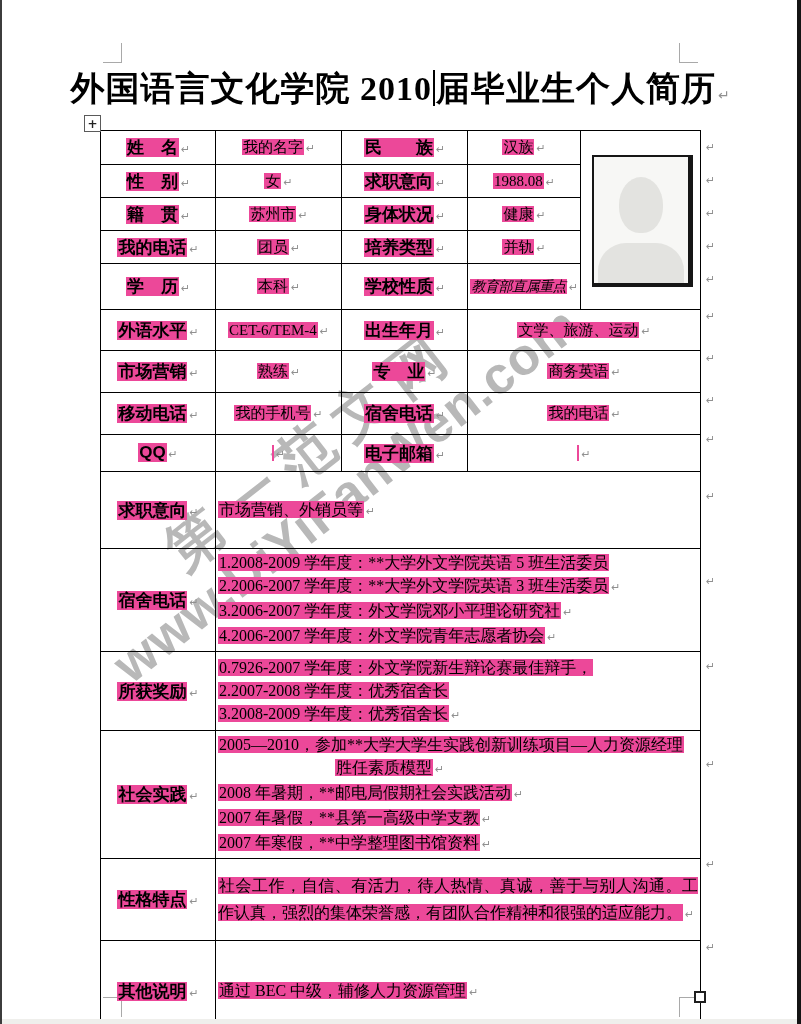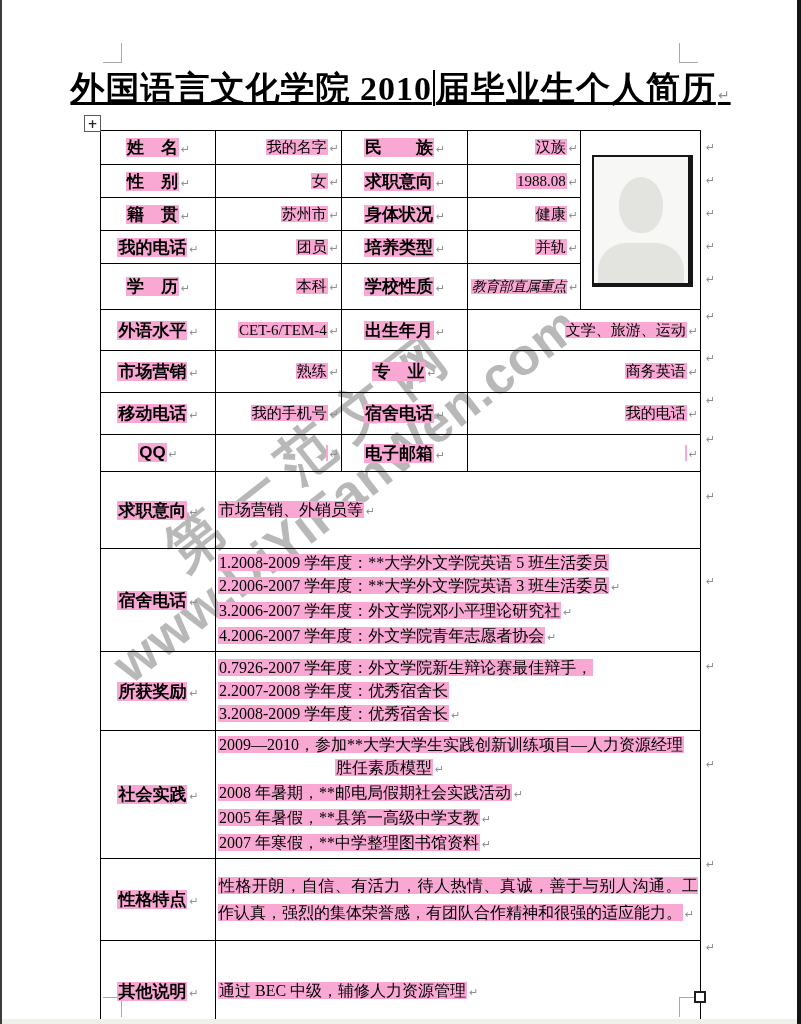--- a/index.html
+++ b/index.html
@@ -16,43 +16,43 @@
 
   
   .watermark{position:absolute;left:328px;top:471px;transform:translate(-50%,-50%) rotate(-38deg);
      text-align:center;z-index:0;color:#b8b8b8;pointer-events:none;white-space:nowrap;}
   .wm1{font-size:56px;font-weight:bold;letter-spacing:14px;line-height:1.05;}
   .wm2{font-size:52px;font-weight:bold;letter-spacing:1px;line-height:1.05;
        font-family:"Liberation Sans","DejaVu Sans",sans-serif;}
 
   
   .title{position:absolute;left:0;top:66px;width:801px;text-align:center;z-index:2;
-         font-size:34px;font-weight:bold;letter-spacing:1px;text-decoration:underline;}
+         font-size:34px;font-weight:bold;letter-spacing:1px;}
   .caret{display:inline-block;width:2px;height:36px;background:#000;vertical-align:-6px;margin:0 1px;}
   .pmark{font-family:"DejaVu Sans",sans-serif;font-size:11px;color:#909090;margin-left:2px;font-weight:normal;}
   .title .pmark{font-size:14px;}
 
   
   .move-handle{position:absolute;left:84px;top:115px;width:15px;height:15px;border:1px solid #5a5a5a;
      background:#fff;z-index:3;display:flex;align-items:center;justify-content:center;
      font-family:"DejaVu Sans",sans-serif;font-size:12px;font-weight:bold;color:#222;line-height:1;}
   .resize-handle{position:absolute;left:694px;top:991px;width:8px;height:8px;border:2px solid #1f1f1f;
      background:#fff;z-index:3;}
 
   
   table.resume{position:absolute;left:100px;top:130px;width:600px;z-index:2;
      border-collapse:collapse;table-layout:fixed;}
   table.resume td{border:1.5px solid #000;padding:2px;vertical-align:middle;overflow:hidden;}
   td.lbl{font-family:"Liberation Sans","DejaVu Sans",sans-serif;font-weight:bold;
          font-size:17px;text-align:center;}
-  td.val{font-size:15px;text-align:right;}
+  td.val{font-size:15px;text-align:center;}
   td.val.tight{font-size:14px;letter-spacing:-0.5px;font-style:italic;}
   td.content{font-size:16px;text-align:left;padding-left:12px;padding-right:6px;line-height:23px;}
   td.content.wrap2{line-height:27px;text-align:justify;}
-  .shade{background:#f9a8d4;padding:0 1px;}
+  .shade{background:#ec4899;padding:0 1px;}
   .sline{white-space:nowrap;}
   .sline.indent{padding-left:117px;}
 
   
   td.photocell{padding:0;}
   .photo{position:relative;margin:16px 5px 14px 9px;height:126px;background:#f7f7f5;
          border:2px solid #161616;border-right-width:5px;border-bottom-width:4px;}
   .ph-head{position:absolute;left:50%;top:20px;width:44px;height:56px;margin-left:-22px;
          border-radius:50% 50% 46% 46%;background:#e3e3e0;}
   .ph-shoulders{position:absolute;bottom:0;left:50%;width:86px;height:40px;margin-left:-43px;
@@ -179,31 +179,31 @@
     <td class="lbl"><span class="shade">所获奖励</span><span class="pmark">↵</span></td>
     <td class="content" colspan="4">
       <div class="sline"><span class="shade">0.7926-2007 学年度：外文学院新生辩论赛最佳辩手，</span></div>
       <div class="sline"><span class="shade">2.2007-2008 学年度：优秀宿舍长</span></div>
       <div class="sline"><span class="shade">3.2008-2009 学年度：优秀宿舍长</span><span class="pmark">↵</span></div>
     </td>
   </tr>
   <tr style="height:117px">
     <td class="lbl"><span class="shade">社会实践</span><span class="pmark">↵</span></td>
     <td class="content" colspan="4">
-      <div class="sline"><span class="shade">2009—2010，参加**大学大学生实践创新训练项目—人力资源经理</span></div>
+      <div class="sline"><span class="shade">2005—2010，参加**大学大学生实践创新训练项目—人力资源经理</span></div>
       <div class="sline indent"><span class="shade">胜任素质模型</span><span class="pmark">↵</span></div>
       <div class="sline"><span class="shade">2008 年暑期，**邮电局假期社会实践活动</span><span class="pmark">↵</span></div>
-      <div class="sline"><span class="shade">2005 年暑假，**县第一高级中学支教</span><span class="pmark">↵</span></div>
+      <div class="sline"><span class="shade">2007 年暑假，**县第一高级中学支教</span><span class="pmark">↵</span></div>
       <div class="sline"><span class="shade">2007 年寒假，**中学整理图书馆资料</span><span class="pmark">↵</span></div>
     </td>
   </tr>
   <tr style="height:82px">
     <td class="lbl"><span class="shade">性格特点</span><span class="pmark">↵</span></td>
     <td class="content wrap2" colspan="4">
-      <span class="shade">性格开朗，自信、有活力，待人热情、真诚，善于与别人沟通。工作认真，强烈的集体荣誉感，有团队合作精神和很强的适应能力。</span><span class="pmark">↵</span>
+      <span class="shade">社会工作，自信、有活力，待人热情、真诚，善于与别人沟通。工作认真，强烈的集体荣誉感，有团队合作精神和很强的适应能力。</span><span class="pmark">↵</span>
     </td>
   </tr>
   <tr style="height:102px">
     <td class="lbl"><span class="shade">其他说明</span><span class="pmark">↵</span></td>
     <td class="content" colspan="4">
       <div class="sline"><span class="shade">通过 BEC 中级，辅修人力资源管理</span><span class="pmark">↵</span></div>
     </td>
   </tr>
   </tbody>
 </table>

